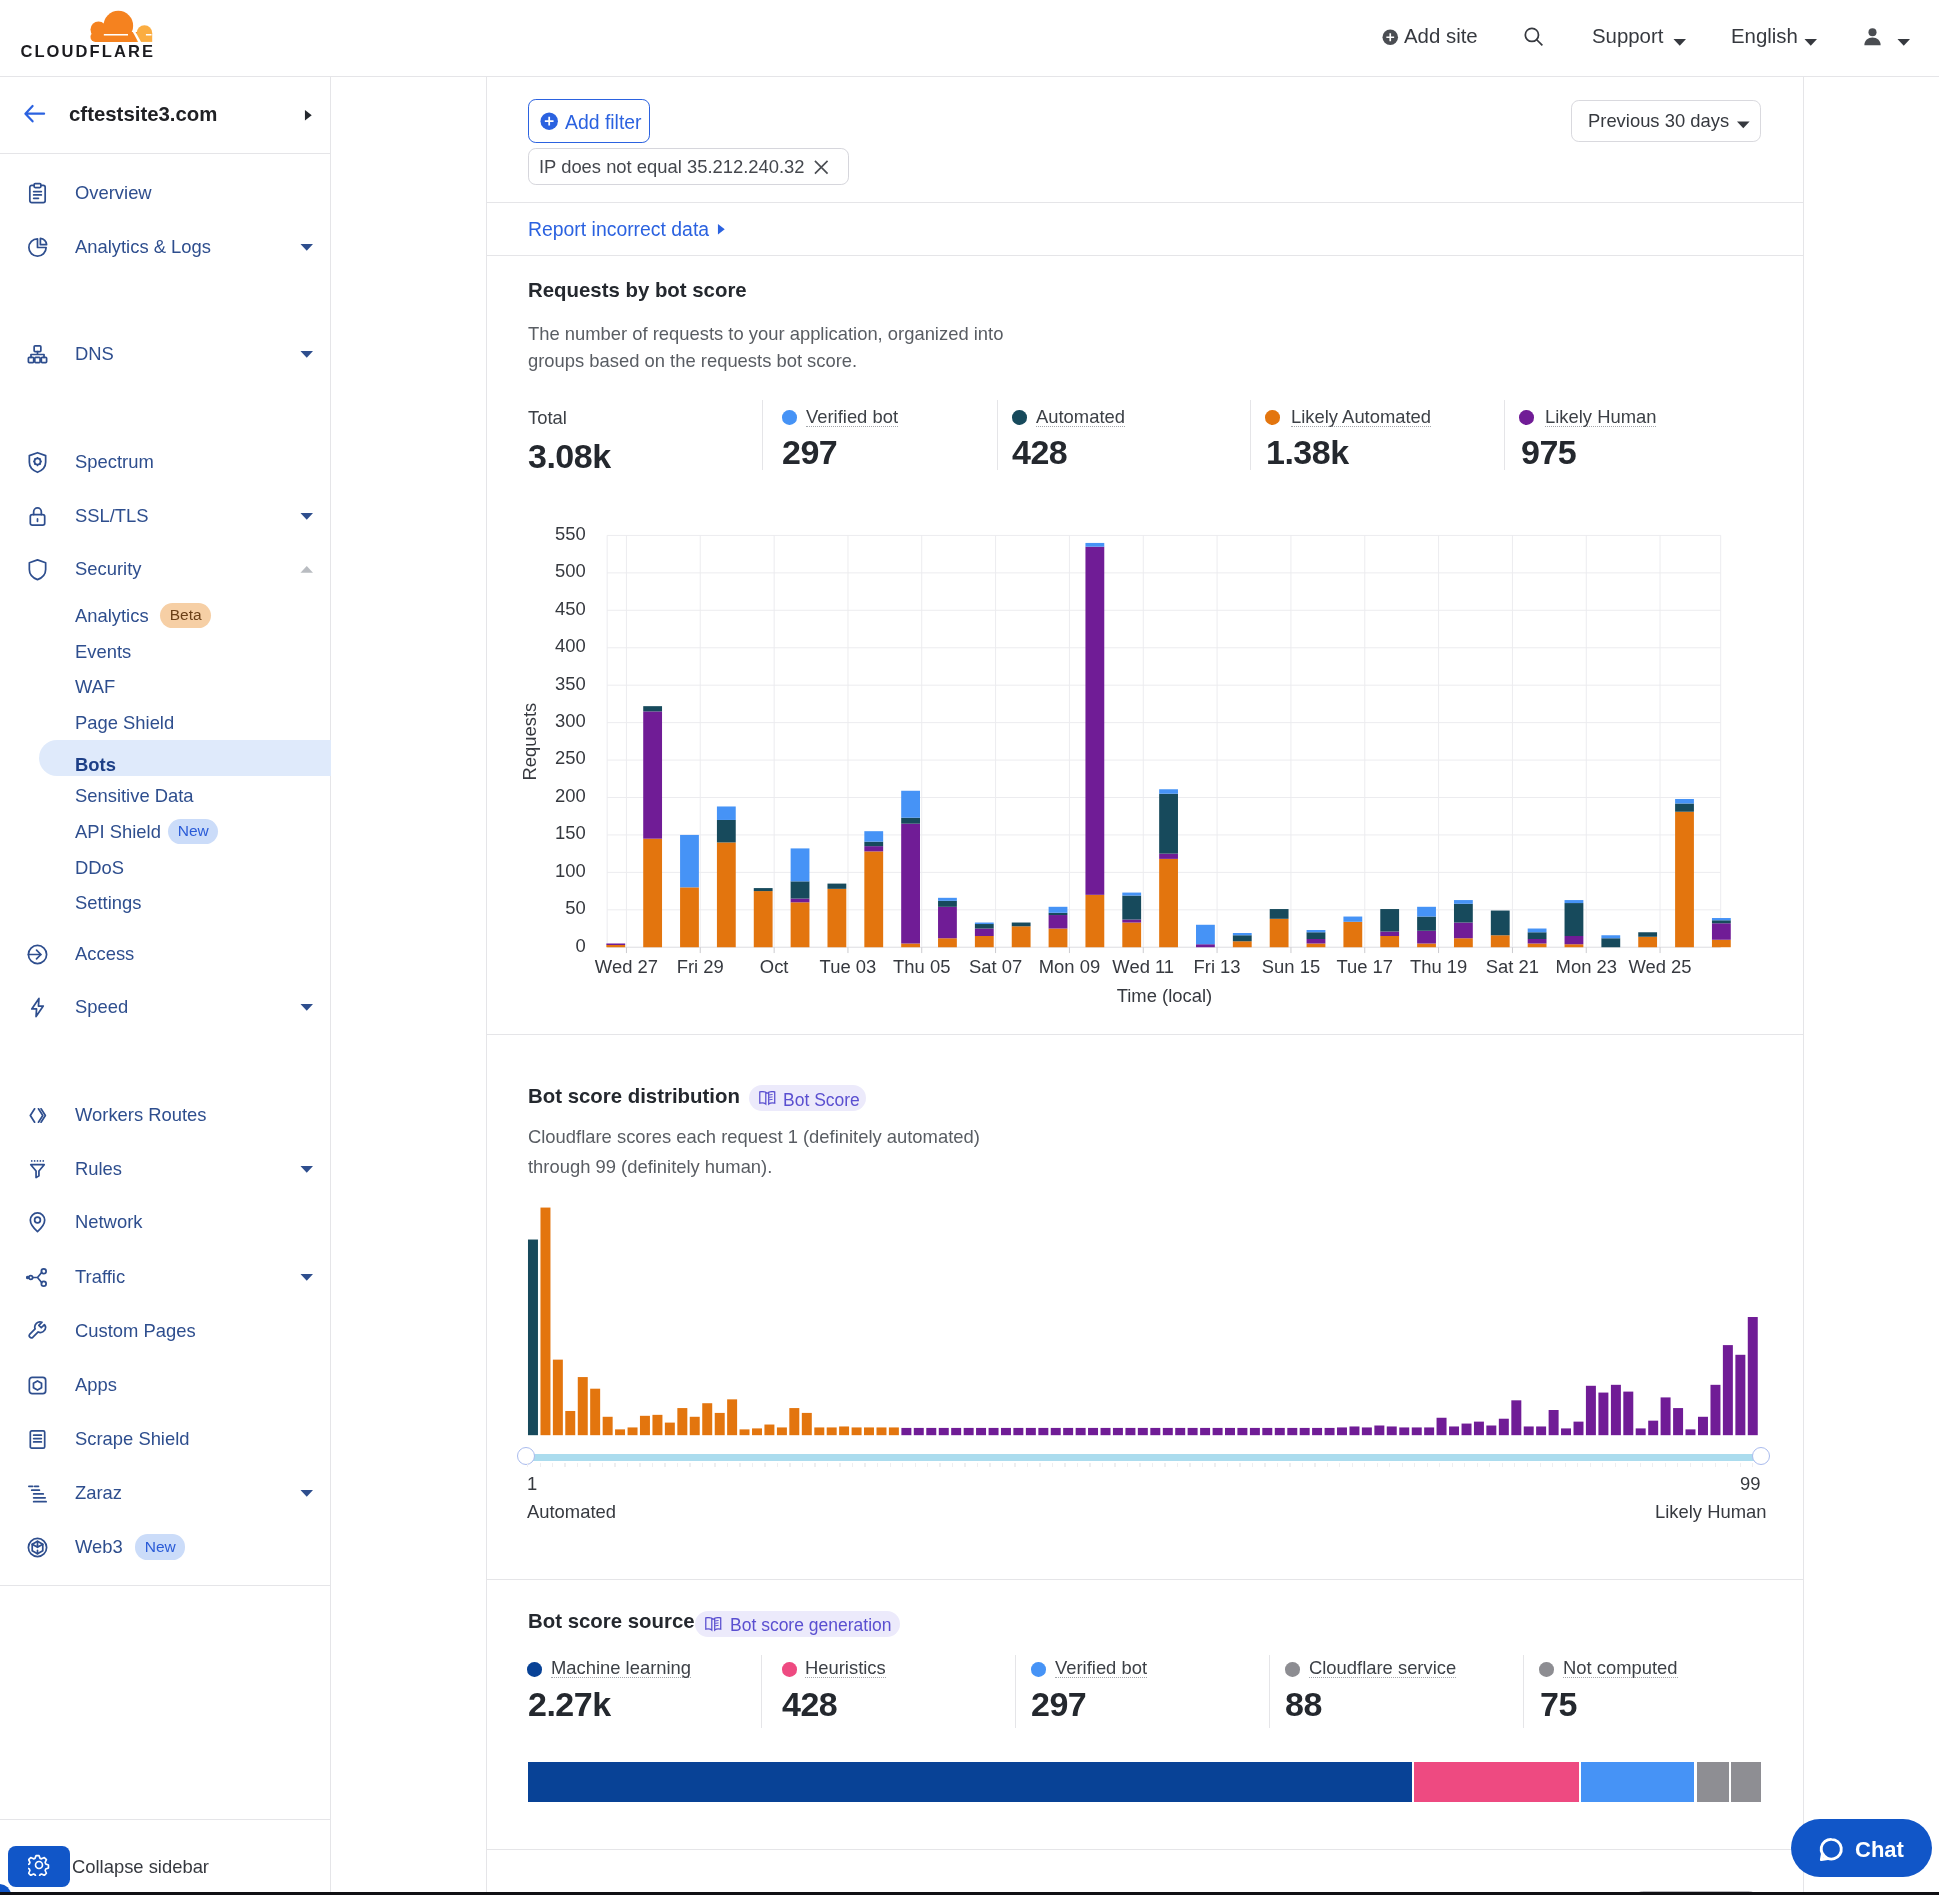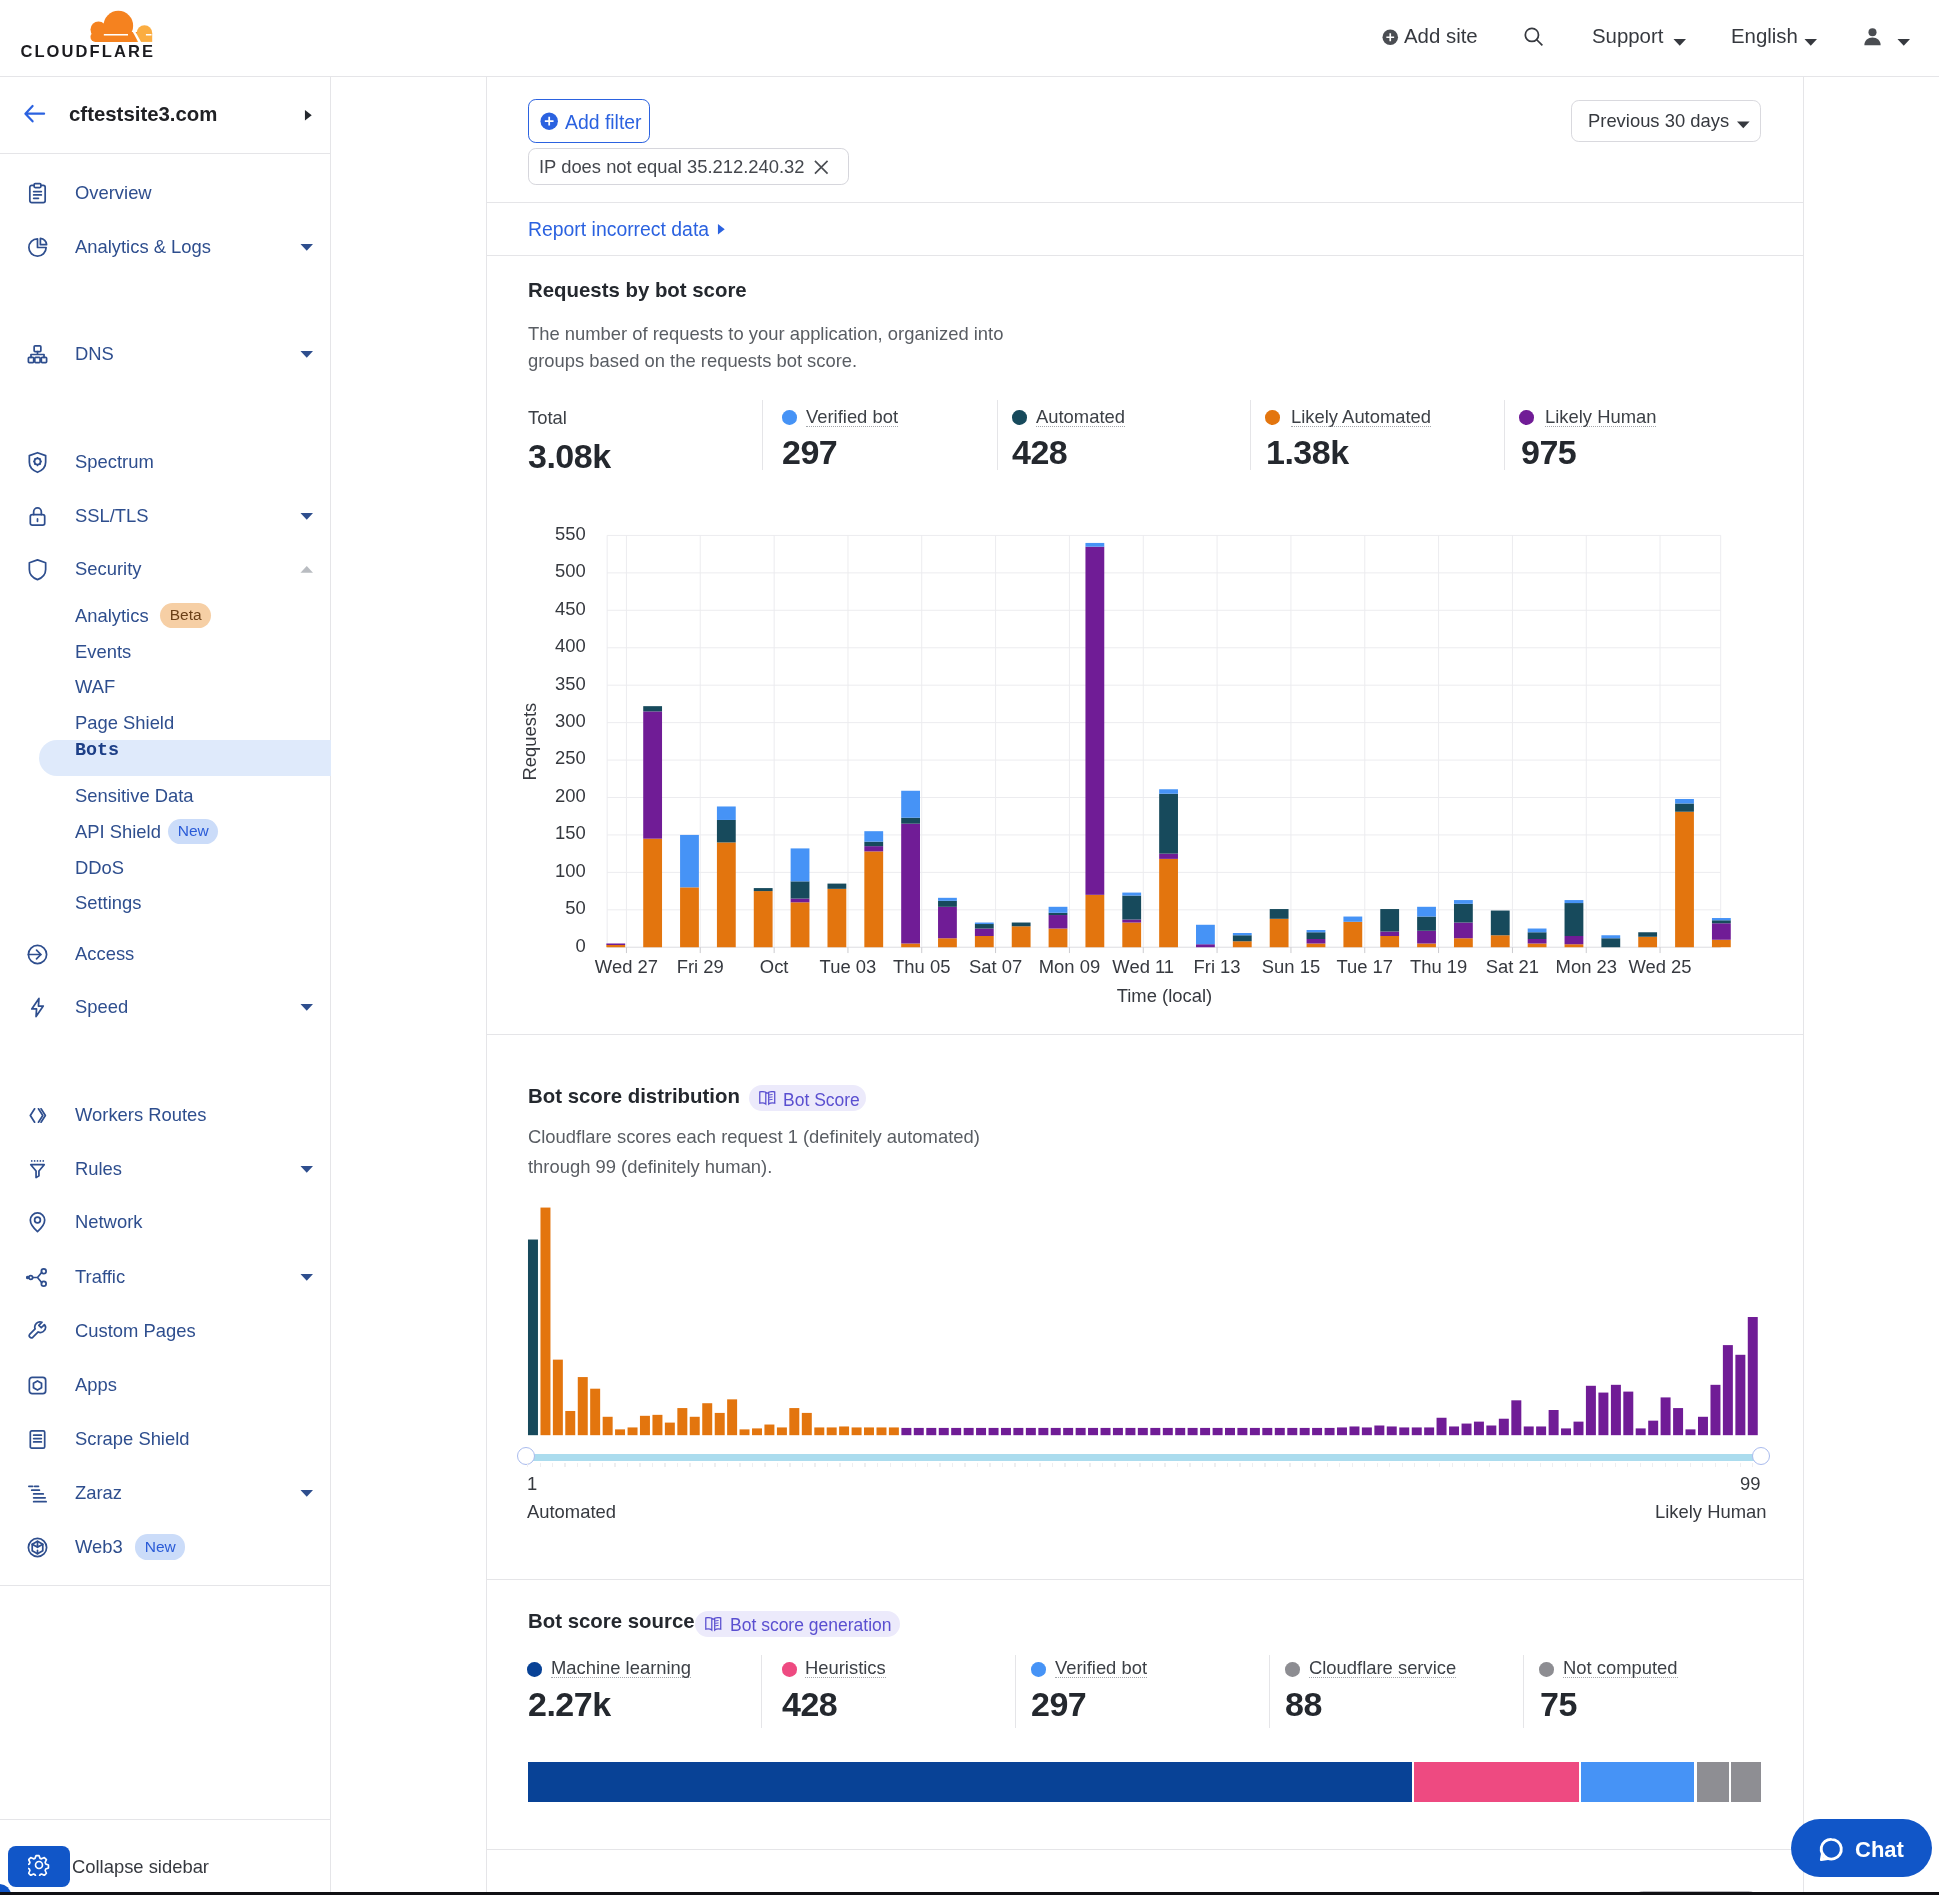--- a/index.html
+++ b/index.html
@@ -9,21 +9,21 @@
 .hline { position:absolute; height:1px; background:#e5e5e8; }
 .slab { position:absolute; font-size:18.4px; color:#3c4046; line-height:19.4px; border-bottom:1.9px dotted #a2a5aa; }
 .slab2 { position:absolute; font-size:18.4px; color:#3c4046; }
 .sval { position:absolute; font-size:34px; font-weight:bold; color:#24282e; letter-spacing:-0.5px; }
 .nitem { position:absolute; left:0; width:331px; height:52px; display:flex; align-items:center; }
 .nico { position:absolute; left:26px; width:23px; height:23px; }
 .nlab { position:absolute; left:75px; font-size:18.4px; color:#2e4e8e; white-space:nowrap; }
 .ncaret { position:absolute; left:299px; }
 .nsub { position:absolute; left:0; width:301px; height:25px; display:flex; align-items:center; }
 .nlab2 { position:absolute; left:75px; font-size:18.4px; color:#2e4e8e; white-space:nowrap; }
-.nsel { position:absolute; left:39px; width:292px; height:36px; background:#dfeafb; border-radius:18.4px 0 0 18.4px; display:flex; align-items:flex-start;font-family:Liberation Mono, monospace; }
+.nsel { position:absolute; left:39px; width:292px; height:36px; background:#dfeafb; border-radius:18.4px 0 0 18.4px; display:flex; align-items:flex-end; }
 .nslab { margin-left:36px; font-size:18.4px; font-weight:bold; color:#1d3f87; }
 .bbeta { position:absolute; left:160px; top:50%; transform:translateY(-50%); background:#f6cfa5; color:#6b4018; font-size:15.5px; border-radius:12.6px; padding:3.9px 9.7px; }
 .bnew { position:absolute; left:168px; top:50%; transform:translateY(-50%); background:#cbdcf9; color:#2a5bd7; font-size:15.5px; border-radius:12.6px; padding:3.9px 9.7px; }
 .hnav { position:absolute; top:25px; font-size:20.4px; color:#36393f; }
 </style></head>
 <body>
 <div id="page">
 
 <div class="abs" style="left:0;top:0;width:1940px;height:77px;border-bottom:1px solid #e5e5e8;background:#fff"></div>
 <div class="abs" style="left:84px;top:7.8px"><svg width="89" height="45" viewBox="0 0 92 46">

